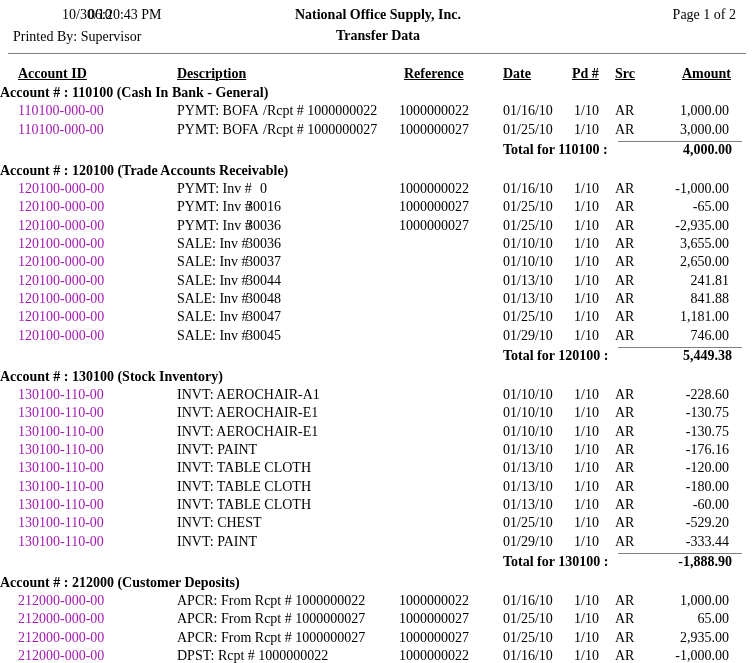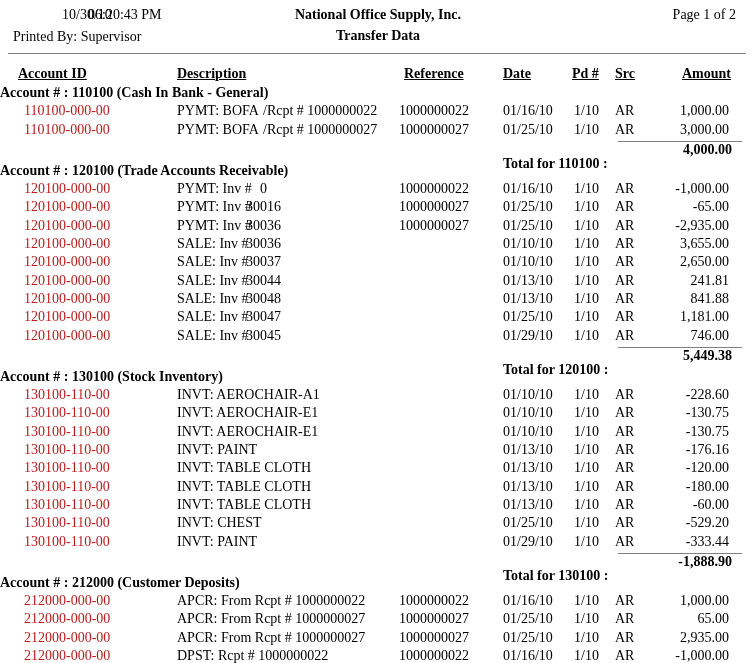--- a/index.html
+++ b/index.html
@@ -22,32 +22,32 @@
   .colhdr{position:relative;height:20px;font-weight:bold;}
   .colhdr span{position:absolute;top:4px;text-decoration:underline;white-space:pre;}
   .ch-acct{left:18px;} .ch-desc{left:177px;} .ch-ref{left:404px;}
   .ch-date{left:503px;text-align:center;} .ch-pd{left:572px;} .ch-src{left:615px;}
   .ch-amt{right:25px;}
   #sections{margin-top:2px;}
   .section + .section{margin-top:3px;}
   .sec-header{height:18.3px;line-height:18.3px;font-weight:bold;white-space:pre;}
   .row{position:relative;height:18.3px;}
   .row span{position:absolute;top:0;height:18.3px;line-height:18.3px;white-space:pre;}
-  .c-acct{left:24px;color:#b91c1c;cursor:pointer;}
+  .c-acct{left:18px;color:#a21caf;cursor:pointer;}
   .c-d1{left:177px;}
   .c-d2{left:263px;}
   .c-inv{left:237px;width:53px;text-align:center;}
   .c-ref{left:399px;}
   .c-date{left:503px;}
   .c-pd{left:574px;}
   .c-src{left:615px;}
   .c-amt{right:27px;}
   .total{position:relative;height:20px;}
   .t-line{position:absolute;left:618px;width:124px;top:2px;border-top:1px solid #808080;}
-  .t-label{position:absolute;left:503px;top:3px;font-weight:bold;white-space:pre;margin-top:14px;}
+  .t-label{position:absolute;left:503px;top:3px;font-weight:bold;white-space:pre;}
   .t-amt{position:absolute;right:24px;top:3px;font-weight:bold;white-space:pre;}
 </style>
 </head>
 <body>
 
 <div class="hdr">
   <span class="h-date">10/30/10</span>
   <span class="h-time">06:20:43 PM</span>
   <span class="h-company">National Office Supply, Inc.</span>
   <span class="h-page">Page 1 of 2</span>

